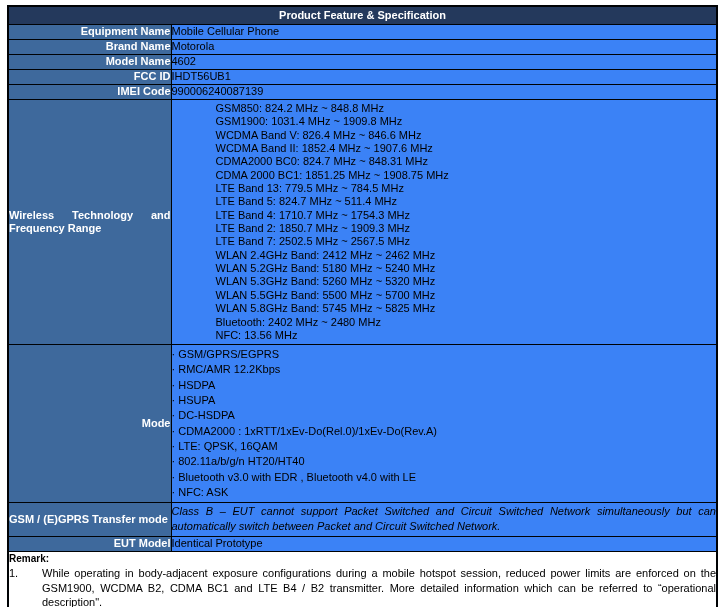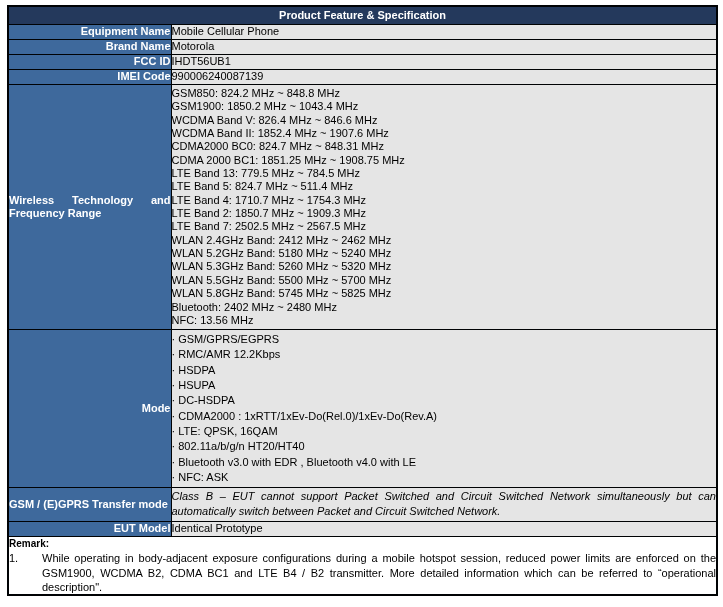--- a/index.html
+++ b/index.html
@@ -6,24 +6,24 @@
   body{width:723px;height:607px;font-family:"Liberation Sans","DejaVu Sans",sans-serif;color:#000;}
   .doc{margin:5px 7px 0 7px;}
   table.spec{border-collapse:collapse;width:709px;table-layout:fixed;}
   table.spec td{border:1px solid #000204;padding:0;vertical-align:middle;font-size:11px;line-height:13.5px;}
   table.spec{border:2px solid #000204;}
   col.c-label{width:163px;}
   col.c-value{width:546px;}
   td.title-cell{background:#24395c;color:#fff;text-align:center;font-weight:bold;font-size:11.5px;height:17px;}
   td.label{background:#3e699c;color:#fff;font-weight:bold;padding:1px 4px 1px 4px;text-align:right;}
   td.label.justify{text-align:justify;}
-  td.value{background:#e5e5e5;color:#000;padding:1px 5px 1px 5px;}
+  td.value{background:#3b82f6;color:#000;padding:1px 5px 1px 5px;}
   tr.r-simple td{height:14px;}
   td.value.top{vertical-align:top;padding-top:2px;padding-bottom:2px;}
-  .freq-line{line-height:13.35px;white-space:nowrap;}
+  .freq-line{line-height:13.35px;white-space:nowrap;margin-left:44px;}
   .mode-line{line-height:15.3px;white-space:nowrap;}
   td.value.justify{text-align:justify;line-height:15.3px;padding-top:1px;padding-bottom:1px;font-style:italic;}
   tr.r-eut td{height:14px;}
   td.remark-cell{background:#ffffff;vertical-align:top;padding:2px 6px 4px 6px;}
   .remark-heading{font-weight:bold;font-size:10px;line-height:13.5px;}
   .remark-item{display:flex;margin-top:1px;}
   .remark-num{width:20px;flex:0 0 20px;font-size:11px;line-height:14.3px;}
   .remark-gap{width:13px;flex:0 0 13px;}
   .remark-text{flex:1;text-align:justify;font-size:11px;line-height:14.3px;}
 </style>
@@ -42,32 +42,36 @@
     </tr>
     <tr class="r-simple">
       <td class="label">Equipment Name</td>
       <td class="value">Mobile Cellular Phone</td>
     </tr>
     <tr class="r-simple">
       <td class="label">Brand Name</td>
       <td class="value">Motorola</td>
     </tr>
     <tr class="r-simple">
+      <td class="label">Model Name</td>
+      <td class="value">4602</td>
+    </tr>
+    <tr class="r-simple">
       <td class="label">FCC ID</td>
       <td class="value">IHDT56UB1</td>
     </tr>
     <tr class="r-simple">
       <td class="label">IMEI Code</td>
       <td class="value">990006240087139</td>
     </tr>
     <tr>
       <td class="label justify">Wireless Technology and Frequency Range</td>
       <td class="value top">
             <div class="freq-line">GSM850: 824.2 MHz ~ 848.8 MHz</div>
-            <div class="freq-line">GSM1900: 1850.2 MHz ~ 1043.4 MHz</div>
+            <div class="freq-line">GSM1900: 1031.4 MHz ~ 1909.8 MHz</div>
             <div class="freq-line">WCDMA Band V: 826.4 MHz ~ 846.6 MHz</div>
             <div class="freq-line">WCDMA Band II: 1852.4 MHz ~ 1907.6 MHz</div>
             <div class="freq-line">CDMA2000 BC0: 824.7 MHz ~ 848.31 MHz</div>
             <div class="freq-line">CDMA 2000 BC1: 1851.25 MHz ~ 1908.75 MHz</div>
             <div class="freq-line">LTE Band 13: 779.5 MHz ~ 784.5 MHz</div>
             <div class="freq-line">LTE Band 5: 824.7 MHz ~ 511.4 MHz</div>
             <div class="freq-line">LTE Band 4: 1710.7 MHz ~ 1754.3 MHz</div>
             <div class="freq-line">LTE Band 2: 1850.7 MHz ~ 1909.3 MHz</div>
             <div class="freq-line">LTE Band 7: 2502.5 MHz ~ 2567.5 MHz</div>
             <div class="freq-line">WLAN 2.4GHz Band: 2412 MHz ~ 2462 MHz</div>

